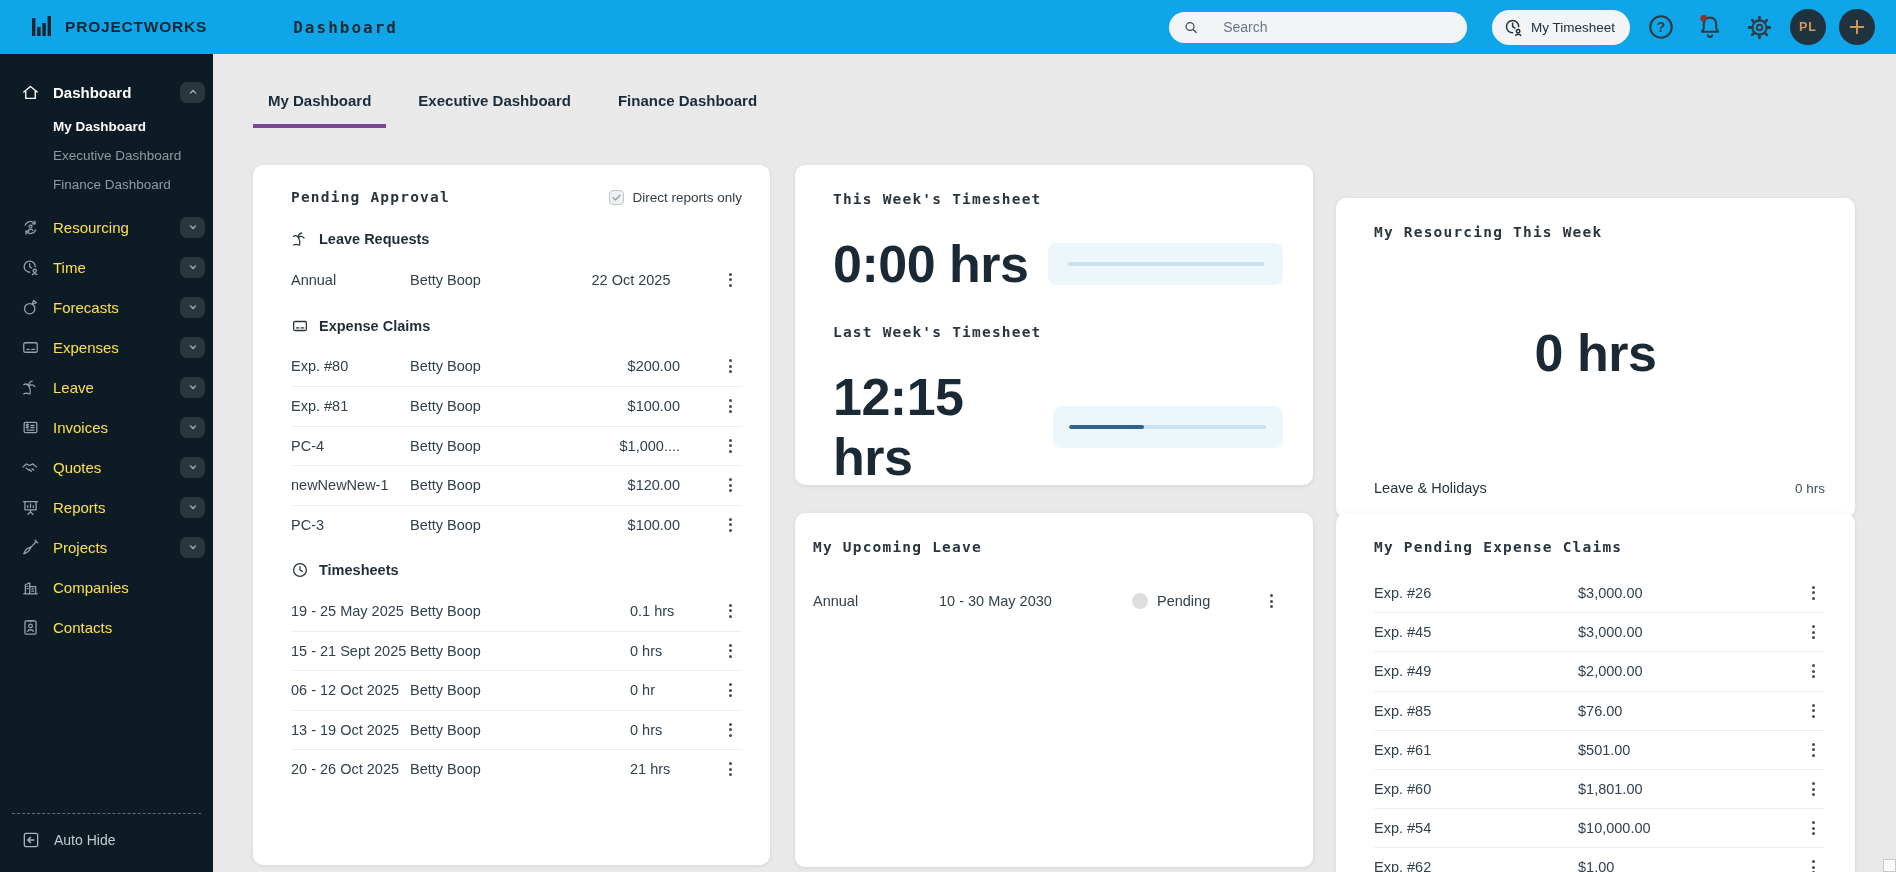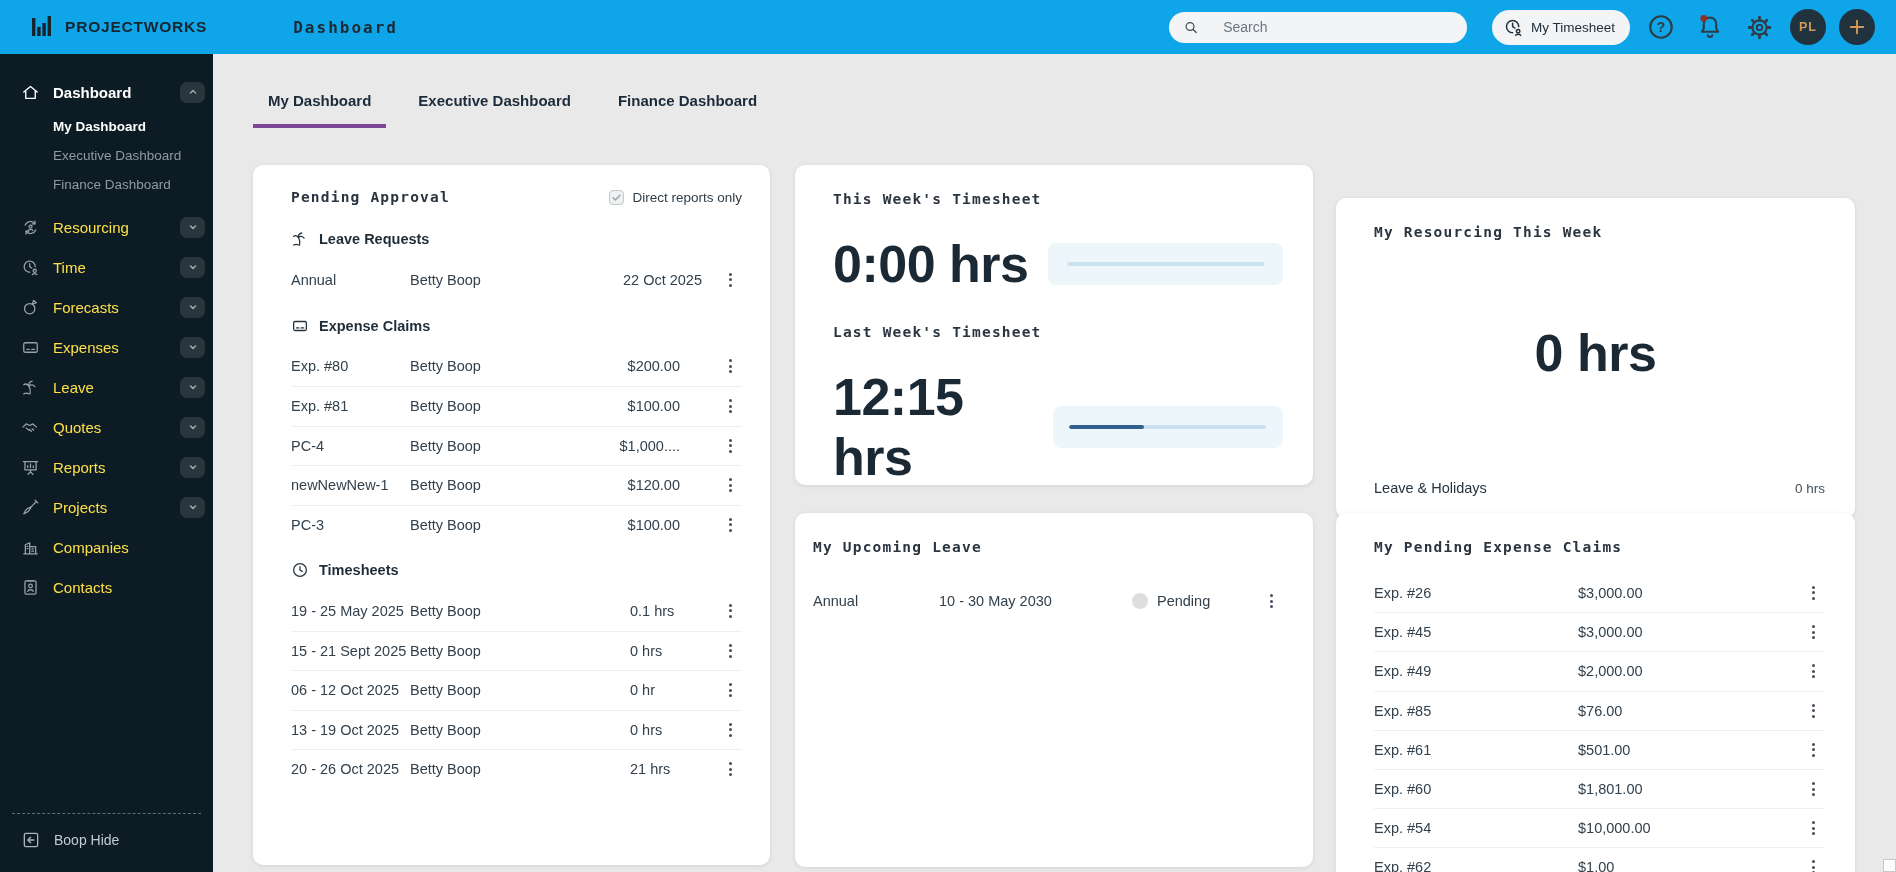--- a/index.html
+++ b/index.html
@@ -46,21 +46,21 @@
   
   .card-pa { left:40px; top:111px; width:517px; height:700px; padding:16px 28px 0 38px; }
   .pa-head { display:flex; align-items:center; justify-content:space-between; height:32px; }
   .checkbox-wrap { display:flex; align-items:center; gap:8px; cursor:pointer; }
   .checkbox { width:15px; height:15px; border-radius:4px; background:#eef0f1; border:1px solid #c2c8cc; display:flex; align-items:center; justify-content:center; }
   .checkbox-label { font-size:13.5px; color:#2f3d48; }
   .section-title { display:flex; align-items:center; gap:10px; margin:17px 0 12px; font-size:14.5px; font-weight:700; color:#1f2d38; }
   .pa-row { display:grid; grid-template-columns:119px 150px 1fr 40px; align-items:center; height:39.5px; border-top:1px solid #efefef; font-size:14.5px; color:#33414c; cursor:pointer; }
   .pa-row:first-of-type { border-top:none; }
   .rows-block .pa-row + .pa-row { border-top:1px solid #efefef; }
-  .val-date { text-align:right; }
+  .val-date { text-align:center; }
   .val-money { text-align:right; padding-right:22px; }
   .val-hrs { padding-left:70px; }
   .kebab { width:24px; height:24px; display:flex; flex-direction:column; align-items:center; justify-content:center; gap:2.5px; cursor:pointer; background:none; border:none; justify-self:end; }
   .kebab i { width:3px; height:3px; border-radius:50%; background:#414e58; }
 
   
   .card-ts { left:582px; top:111px; width:518px; height:320px; padding:26px 30px 0 38px; }
   .big-num { font-size:52px; font-weight:700; color:#1b2935; letter-spacing:-.5px; }
   .ts-row { display:flex; align-items:center; justify-content:space-between; margin:27px 0 30px; }
   .progress-box { width:235px; height:42px; background:#edf6fb; border-radius:8px; display:flex; align-items:center; justify-content:center; }
@@ -252,20 +252,33 @@
         <path d="M3.5 20c2.2-1.2 4.5-1.2 6.5 0"></path>
       </svg>
       <span class="lbl">Leave</span>
       <button class="chev">
           <svg width="14" height="14" viewBox="0 0 24 24" fill="none" stroke="#aeb6ba" stroke-width="2.2" stroke-linecap="round" stroke-linejoin="round">
             <path d="M7.5 10 12 14.5 16.5 10"></path>
           </svg>
         </button>
     </div>
 
+    <div class="nav-item">
+      <svg class="sicon" width="19" height="19" viewBox="0 0 24 24" fill="none" stroke="currentColor" stroke-width="1.6" stroke-linecap="round">
+        <rect x="4" y="5.5" width="16" height="13" rx="1.5"></rect>
+        <path d="M12.5 9.2h4M12.5 12h4M7.5 15.3h9"></path>
+        <path d="M9.3 8.2c-1.3-.5-2.6.1-2.6 1 0 1.2 2.6.7 2.6 1.9 0 .9-1.3 1.5-2.6 1M8 7.5v5.3"></path>
+      </svg>
+      <span class="lbl">Invoices</span>
+      <button class="chev">
+          <svg width="14" height="14" viewBox="0 0 24 24" fill="none" stroke="#aeb6ba" stroke-width="2.2" stroke-linecap="round" stroke-linejoin="round">
+            <path d="M7.5 10 12 14.5 16.5 10"></path>
+          </svg>
+        </button>
+    </div>
 
     <div class="nav-item">
       <svg class="sicon" width="19" height="19" viewBox="0 0 24 24" fill="none" stroke="currentColor" stroke-width="1.6" stroke-linecap="round" stroke-linejoin="round">
         <path d="M2.5 11.5 6.5 7.5l4.5 2 4-2 4.5 4"></path>
         <path d="M6.5 12.5l3.2 2.8M10.5 14.5l2.6 2.2M14 13.5l2 1.7"></path>
       </svg>
       <span class="lbl">Quotes</span>
       <button class="chev">
           <svg width="14" height="14" viewBox="0 0 24 24" fill="none" stroke="#aeb6ba" stroke-width="2.2" stroke-linecap="round" stroke-linejoin="round">
             <path d="M7.5 10 12 14.5 16.5 10"></path>
@@ -316,21 +329,21 @@
       </svg>
       <span class="lbl">Contacts</span>
     </div>
   </div>
 
   <div class="sidebar-footer">
     <svg width="20" height="20" viewBox="0 0 24 24" fill="none" stroke="#aab3b9" stroke-width="1.6" stroke-linecap="round" stroke-linejoin="round">
       <rect x="4" y="4" width="16" height="16" rx="2"></rect>
         <path d="M15.5 12H8.8M11.5 8.8 8.2 12l3.3 3.2"></path>
     </svg>
-    <span class="lbl">Boop Hide</span>
+    <span class="lbl">Auto Hide</span>
   </div>
 </nav>
 
 <main class="main">
 
   <div class="tabs">
     <div class="tab active">My Dashboard</div>
     <div class="tab">Executive Dashboard</div>
     <div class="tab">Finance Dashboard</div>
   </div>

